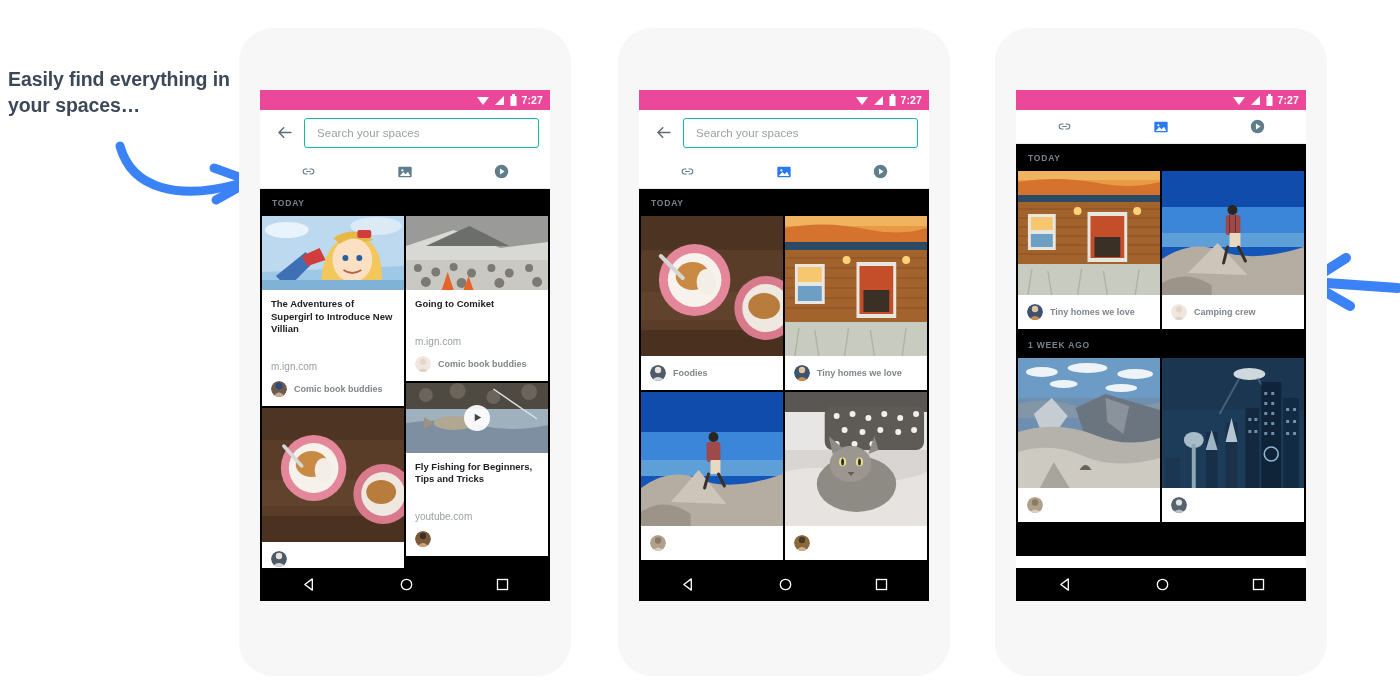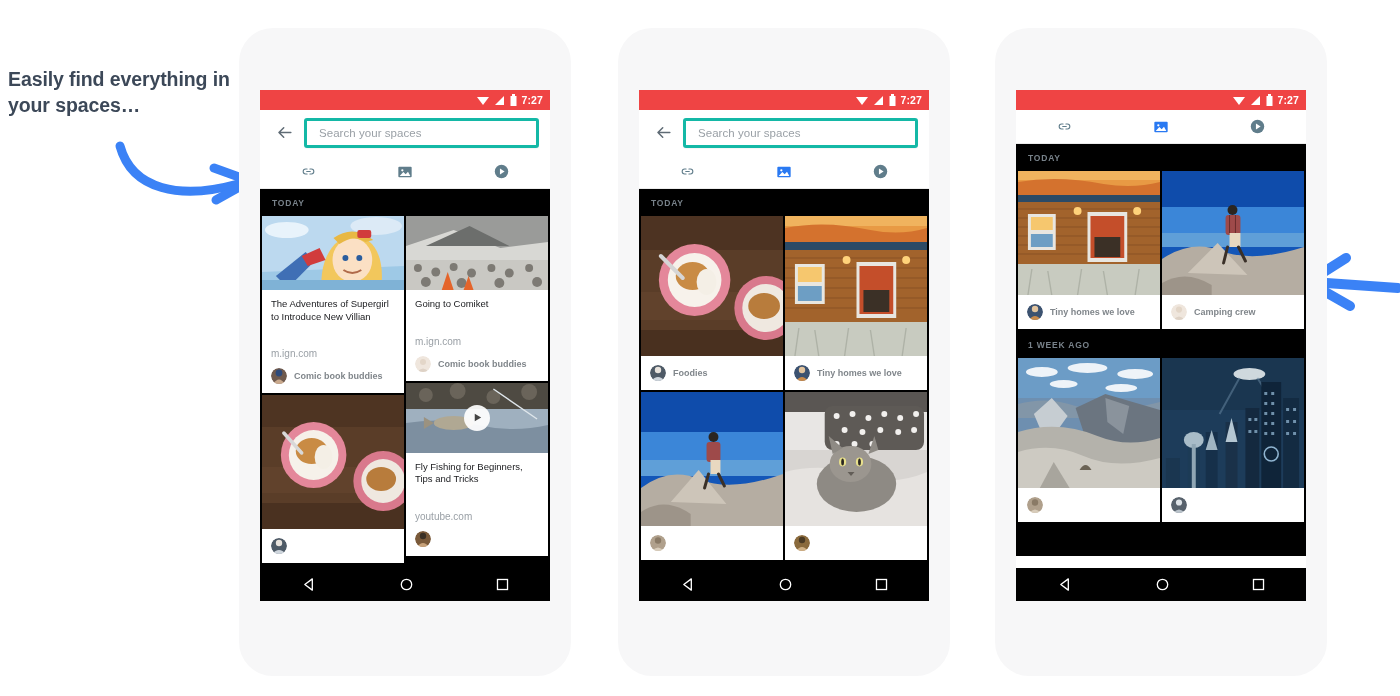--- a/index.html
+++ b/index.html
@@ -34,40 +34,40 @@
 
   .screen {
     position: absolute; left: 21px; top: 62px;
     width: 290px; height: 511px;
     background: #ffffff;
     overflow: hidden;
   }
 
   
   .statusbar {
-    height: 20px; background: #ef4444;
+    height: 20px; background: #ec4899;
     display: flex; align-items: center; justify-content: flex-end;
     padding-right: 7px; gap: 5px;
   }
   .statusbar .time {
     color: #ffffff; font-size: 10.5px; font-weight: bold;
     letter-spacing: 0.1px;
   }
   .sb-ico { display: block; }
 
   
   .searchrow {
     height: 45px; background: #fff;
     display: flex; align-items: center; padding: 0 11px;
   }
   .back-btn { width: 26px; height: 26px; flex: none;
     display: flex; align-items: center; justify-content: center; }
   .searchfield {
     flex: 1; height: 30px; margin-left: 7px;
-    border: 3px solid #14b8a6; border-radius: 3px;
+    border: 1px solid #14b8a6; border-radius: 3px;
     background: #fff;
     display: flex; align-items: center;
     padding: 0 8px 0 12px;
     box-shadow: 0 1px 1px rgba(0,0,0,.04);
   }
   .searchfield .txt {
     flex: 1; font-size: 11.5px; color: #9aa0a6; letter-spacing: .05px;
   }
   .searchfield .txt.filled { color: #3c4043; }
   .clear-x { width: 16px; height: 16px; flex: none;
@@ -87,21 +87,21 @@
     font-size: 8.5px; font-weight: bold; color: #78828a;
     letter-spacing: .8px; padding: 9px 0 8px 12px;
   }
   .grid { display: flex; gap: 2px; padding: 0 2px; }
   .col { flex: 1; }
   .card { background: #fff; margin-bottom: 2px; }
 
   .thumb { width: 100%; display: block; position: relative; overflow: hidden; }
   .card-body { padding: 8px 9px 0 9px; }
   .card-title {
-    font-size: 9.5px; color: #202124; line-height: 1.32; font-weight: normal;
+    font-size: 9.5px; color: #202124; line-height: 1.32; font-weight: bold;
   }
   .card-src { font-size: 10px; color: #9aa0a6; margin-top: 25px; }
   .card-foot {
     display: flex; align-items: center; gap: 7px;
     padding: 9px 9px 9px 9px;
   }
   .avatar {
     width: 16px; height: 16px; border-radius: 50%; flex: none;
     overflow: hidden; display: block;
   }

